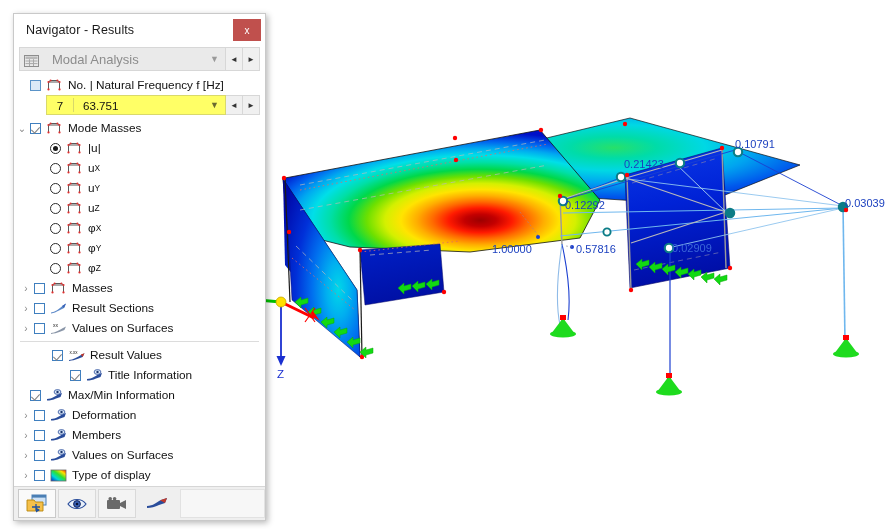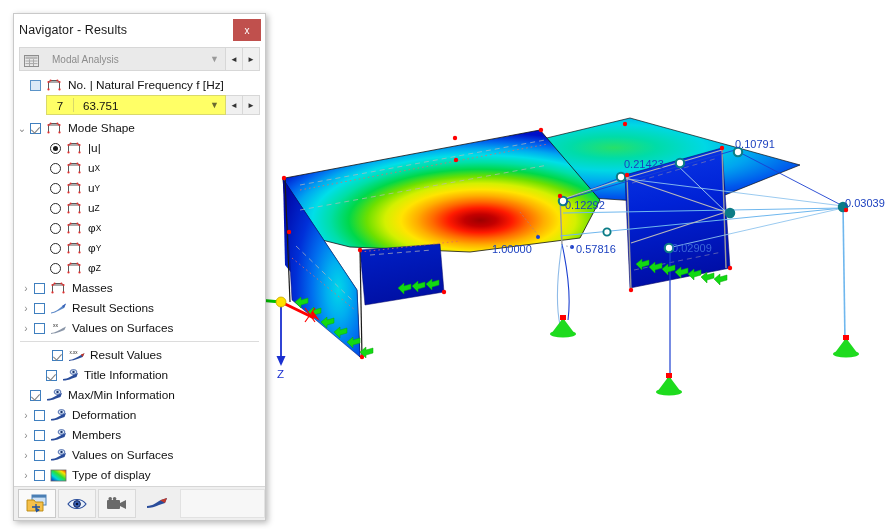--- a/index.html
+++ b/index.html
@@ -25,21 +25,21 @@
     width: 253px; height: 508px;
     background: #ffffff;
     border: 1px solid #c9c9c9;
     box-shadow: 2px 2px 6px rgba(0,0,0,0.28);
     display: flex; flex-direction: column;
     box-sizing: border-box;
   }
   .titlebar {
     height: 32px; min-height:32px; background:#ffffff;
     display:flex; align-items:center; justify-content:space-between;
-    padding-left: 5px; box-sizing: border-box;
+    padding-left: 12px; box-sizing: border-box;
   }
   .titlebar .ttl {
     font-size: 12.5px; color:#1a1a1a; letter-spacing:0.1px;
   }
   .closebtn {
     width: 28px; height: 22px; margin-right: 4px;
     background: #c0504d; color:#fff; font-size: 10px;
     display:flex; align-items:center; justify-content:center;
     cursor:pointer; border:none;
     font-family:"Liberation Sans", sans-serif;
@@ -48,21 +48,21 @@
   
   .comborow {
     margin: 1px 5px 0 5px;
     height: 24px; display:flex; align-items:stretch;
   }
   .combo {
     flex:1; background:#eaeaea; border:1px solid #d7d7d7;
     display:flex; align-items:center; box-sizing:border-box;
     padding-left: 4px;
   }
-  .combo .lbl { font-size:10px; color:#8c8c8c; margin-left:6px; flex:1; }
+  .combo .lbl { font-size:13px; color:#8c8c8c; margin-left:6px; flex:1; }
   .chev { color:#9a9a9a; font-size:9px; margin-right:6px; }
   .spin {
     width:17px; border:1px solid #d7d7d7; border-left:none;
     background:#f0f0f0; display:flex; align-items:center; justify-content:center;
     font-size:8px; color:#333; box-sizing:border-box; cursor:pointer;
   }
 
   
   .tree {
     flex:1; overflow:hidden; position:relative;
@@ -447,21 +447,21 @@
             <path d="M2.5,10.5 L2.5,3 L13.5,3 L13.5,10.5" fill="none" stroke="#5a5a5a" stroke-width="1"></path>
             <path d="M2.5,3 L4.5,1.5 L11.5,1.5 L13.5,3" fill="none" stroke="#5a5a5a" stroke-width="1"></path>
             <circle cx="2.5" cy="3" r="1.1" fill="#e03030"></circle>
               <circle cx="13.5" cy="3" r="1.1" fill="#e03030"></circle>
             <circle cx="2.5" cy="10.4" r="1.1" fill="#e03030"></circle>
               <circle cx="13.5" cy="10.4" r="1.1" fill="#e03030"></circle>
             <circle cx="4.6" cy="1.6" r="1" fill="#e03030"></circle>
               <circle cx="11.4" cy="1.6" r="1" fill="#e03030"></circle>
           </svg>
         </span>
-        <span class="txt">Mode Shape</span>
+        <span class="txt">Mode Masses</span>
       </div>
 
       <div id="mode-options">
           <div class="row" style="padding-left: 36px;">
             <span class="rb sel"></span>
             <span class="ico"><svg width="16" height="12" viewBox="0 0 16 12">
                 <path d="M2.5,10.5 L2.5,3 L13.5,3 L13.5,10.5" fill="none" stroke="#5a5a5a" stroke-width="1"></path>
                 <path d="M2.5,3 L4.5,1.5 L11.5,1.5 L13.5,3" fill="none" stroke="#5a5a5a" stroke-width="1"></path>
                 <circle cx="2.5" cy="3" r="1.1" fill="#e03030"></circle>
                 <circle cx="13.5" cy="3" r="1.1" fill="#e03030"></circle>
@@ -606,21 +606,21 @@
           <div class="row" style="padding-left: 4px; margin-left: 18px;">
             <span class="exp"></span>
             <span class="cb checked"></span>
             <span class="ico"><svg width="18" height="13" viewBox="0 0 18 13">
                 <text x="1.5" y="5" font-family="Liberation Sans, sans-serif" font-size="4.6" fill="#1a1a1a">x.xx</text>
                 <path d="M1,11 C5,10.6 9,8.4 13,6 L16.5,4.2 L14.6,8 L10,9.8 C7,11 4,11.6 1,12 Z" fill="#2a4d9b"></path>
                 <path d="M12.8,5.4 L16.5,4.2 L14.6,8 Z" fill="#c0392b"></path>
               </svg></span>
             <span class="txt">Result Values</span>
           </div>
-          <div class="row" style="padding-left: 16px;">
+          <div class="row" style="padding-left: 16px; margin-left: 24px;">
             <span class="exp"></span>
             <span class="cb checked"></span>
             <span class="ico"><svg width="17" height="13" viewBox="0 0 17 13">
                 <path d="M1,10 C6,10 9,7 13,5 L16,4 L14.5,8 L10,9.5 C7,11 4,11.5 1,11.5 Z" fill="#2a4d9b"></path>
                 <ellipse cx="11.5" cy="3" rx="3.4" ry="2.4" fill="#dbe7f7" stroke="#2a4d9b" stroke-width="0.8"></ellipse>
                 <circle cx="11.5" cy="3" r="1.2" fill="#1a3570"></circle>
               </svg></span>
             <span class="txt">Title Information</span>
           </div>
           <div class="row" style="padding-left: 0;">

